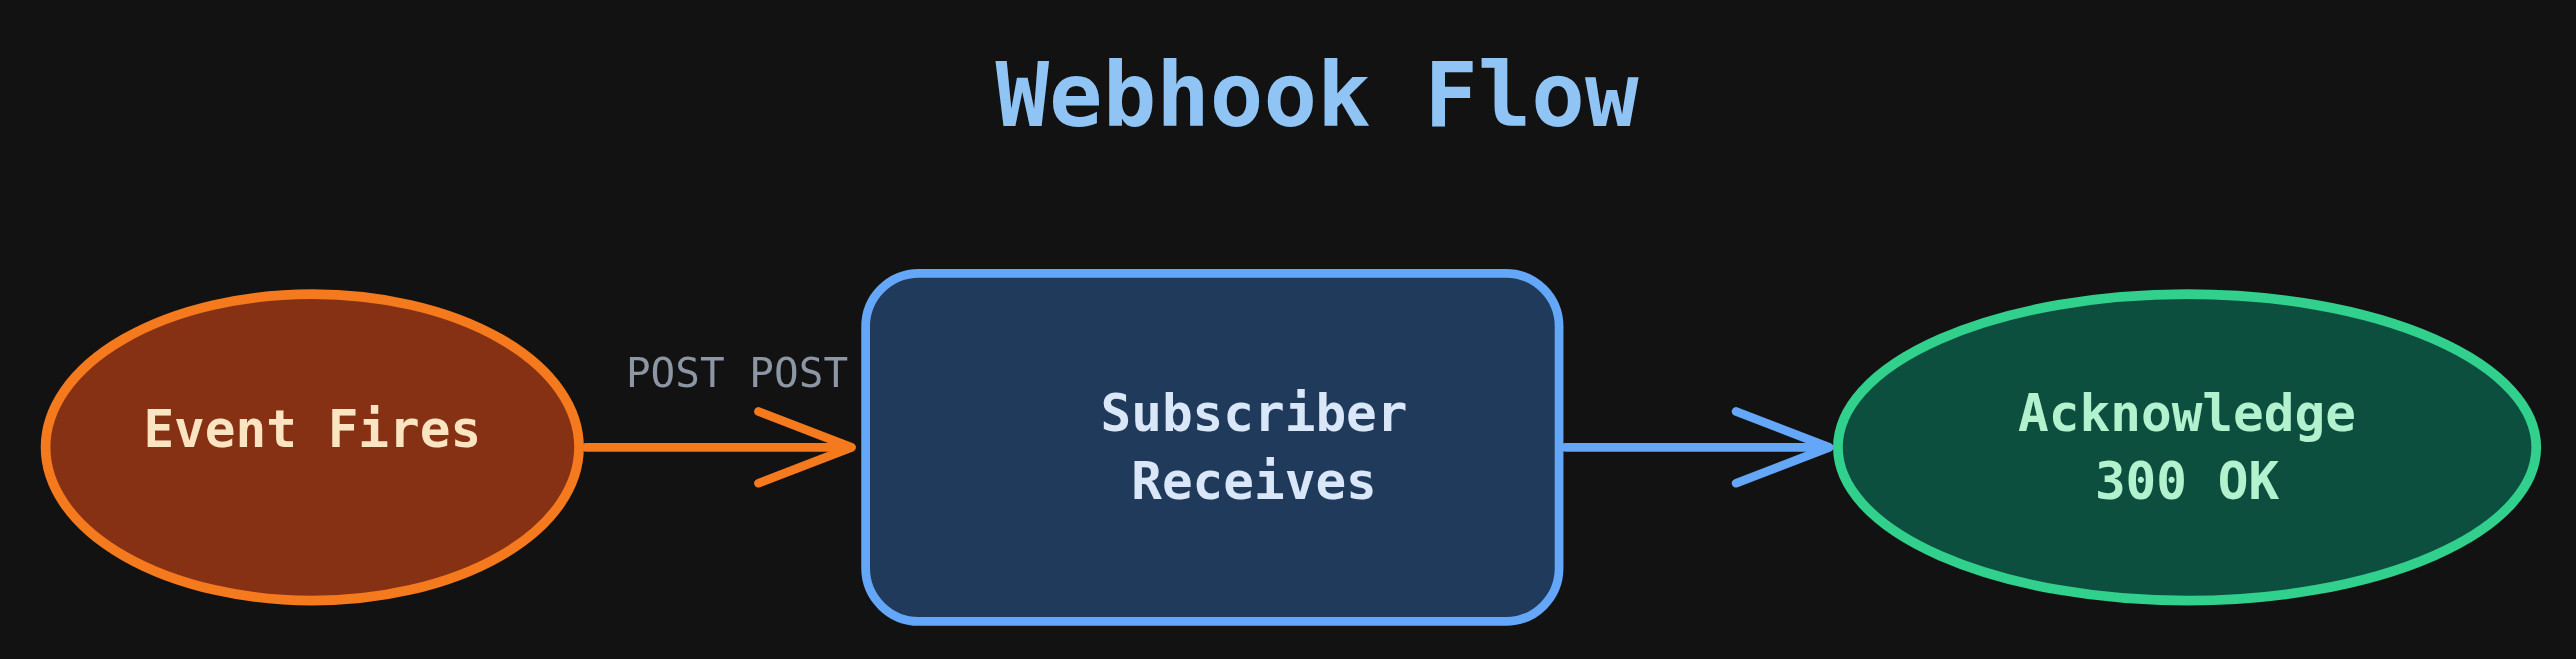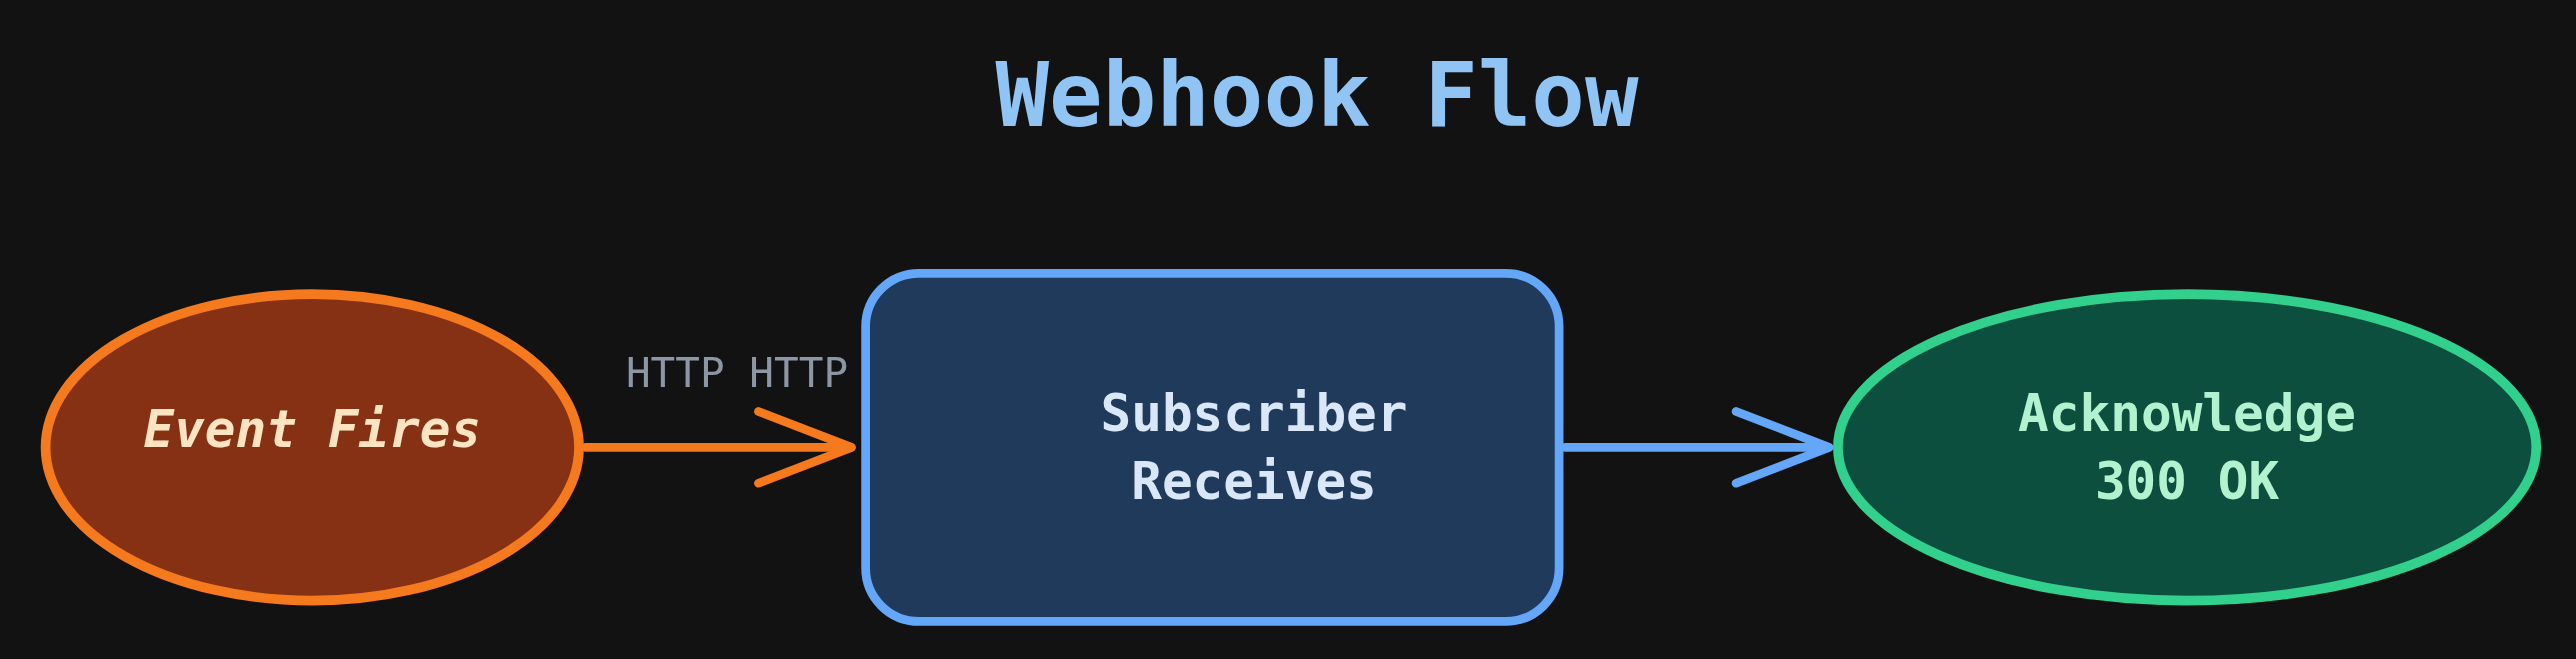--- a/index.html
+++ b/index.html
@@ -35,21 +35,20 @@
     line-height: 97px;
     color: #8fc4f4;
   }
   .event-label {
     left: 21.3px;
     top: 396px;
     width: 582px;
     font-size: 51px;
     line-height: 68px;
     color: #fbe4c2;
-    font-style: italic;
   }
   .edge-label {
     left: 543px;
     top: 349px;
     width: 388px;
     font-size: 41px;
     line-height: 48px;
     font-weight: normal;
     color: #8d96a5;
   }
@@ -92,21 +91,21 @@
 
     <rect x="892.5" y="281.5" width="715" height="359" rx="55" stroke-width="9" stroke="#64a7f8" fill="#203a5c"></rect>
 
     <ellipse cx="2255" cy="461" rx="360" ry="158" stroke-width="10" stroke="#31d08c" fill="#0d4f3f"></ellipse>
   </svg>
 
   <div class="label title">Webhook Flow</div>
 
   <div class="label event-label">Event Fires</div>
 
-  <div class="label edge-label">HTTP HTTP</div>
+  <div class="label edge-label">POST POST</div>
 
   <div class="label subscriber-label">Subscriber
 Receives</div>
 
   <div class="label ack-label">Acknowledge
 300 OK</div>
 
 </div>
 
 

